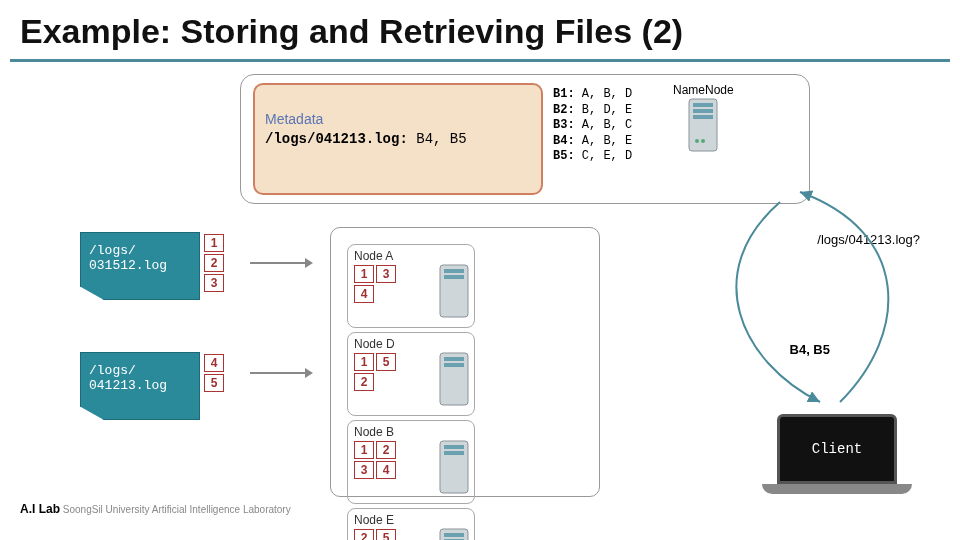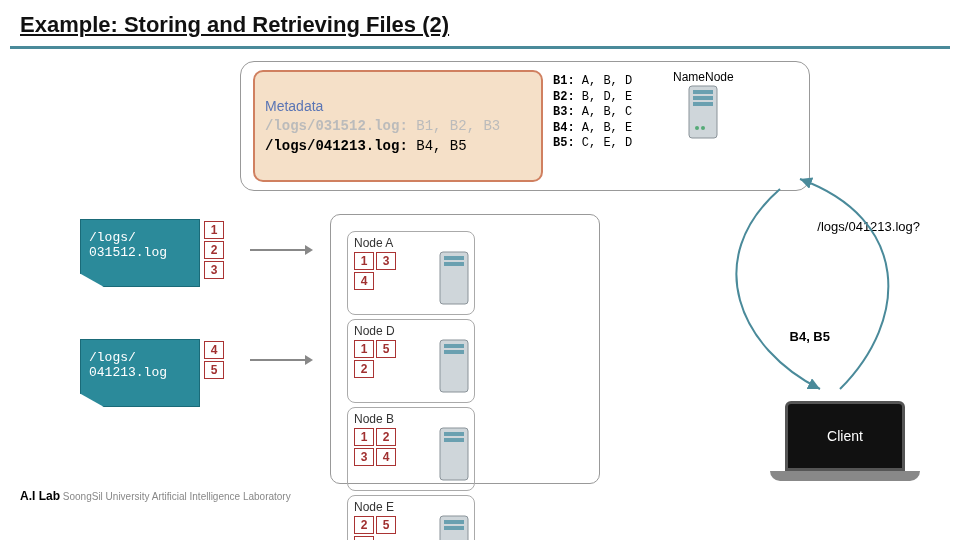--- a/index.html
+++ b/index.html
@@ -1,17 +1,17 @@
 <!DOCTYPE html>
 <html><head>
 <meta charset="utf-8">
 <style>
   * { box-sizing: border-box; margin: 0; padding: 0; }
   body { width: 960px; height: 540px; font-family: Arial, sans-serif; background: #fff; position: relative; }
-  .title { font-size: 22px; font-weight: bold; color: #111; padding: 12px 20px 8px; text-decoration: underline; }
+  .title { font-size: 34px; font-weight: bold; color: #111; padding: 12px 20px 8px; }
   .underline { height: 3px; background: #4a8a9a; margin: 0 10px; }
   .canvas { position: relative; width: 960px; height: 460px; }
 
   
   .meta-wrap { position: absolute; left: 240px; top: 12px; width: 570px; height: 130px; border: 1px solid #999; border-radius: 14px; padding: 8px 12px; display: flex; gap: 10px; align-items: stretch; }
   .meta-inner { background: #f5e0c8; border: 2px solid #d08060; border-radius: 10px; padding: 6px 10px; width: 290px; }
   .meta-label { color: #5a75b5; font-size: 14px; margin-top: 20px; }
   .meta-line { font-family: "Courier New", monospace; font-size: 14px; margin-top: 4px; }
   .faded { color: #bbb; }
   .bmap { font-family: Liberation Mono, monospace; font-size: 12px; line-height: 1.3; width: 110px; padding-top: 4px; }
@@ -35,45 +35,41 @@
   .cluster { position: absolute; left: 330px; top: 165px; width: 270px; height: 270px; border: 1px solid #999; border-radius: 10px; padding: 16px; display: flex; flex-wrap: wrap; gap: 4px; align-content: flex-start; }
   .node { width: 128px; height: 84px; border: 1px solid #aaa; border-radius: 8px; padding: 4px 6px; position: relative; }
   .node-c { width: 128px; }
   .node-label { font-size: 12px; color: #333; }
   .node-blocks { display: flex; flex-wrap: wrap; gap: 2px; width: 60px; margin-top: 2px; }
   .node .server { position: absolute; right: 4px; top: 18px; }
 
   .query { position: absolute; right: 40px; top: 170px; font-size: 13px; }
   .resp { position: absolute; right: 130px; top: 280px; font-size: 13px; font-weight: bold; }
 
-  .laptop { position: absolute; right: 40px; bottom: 28px; width: 150px; text-align: center; }
+  .laptop { position: absolute; right: 48px; bottom: 28px; width: 150px; text-align: center; font-family: Liberation Mono, monospace; }
   .laptop-screen { width: 120px; height: 70px; background: #111; border: 3px solid #555; border-radius: 6px 6px 0 0; margin: 0 auto; display: flex; align-items: center; justify-content: center; color: #fff; font-size: 14px; }
   .laptop-base { width: 150px; height: 10px; background: #888; border-radius: 0 0 10px 10px; margin: 0 auto; }
 
   .footer { position: absolute; left: 20px; bottom: 6px; color: #888; font-size: 10px; }
   .footer b { color: #000000; font-size: 12px; }
 
   
   .curves { position: absolute; left: 0; top: 0; width: 960px; height: 460px; pointer-events: none; }
 </style>
 </head>
 <body>
 
 <div class="title">Example: Storing and Retrieving Files (2)</div>
 <div class="underline"></div>
 
 <div class="canvas">
 
   <div class="meta-wrap">
     <div class="meta-inner">
       <div class="meta-label">Metadata</div>
-      <div class="meta-line faded">
-        <b><span>/logs/031512.log:</span></b>
-        <span>B1, B2, B3</span>
-      </div>
       <div class="meta-line">
         <b><span>/logs/041213.log:</span></b>
         <span>B4, B5</span>
       </div>
     </div>
     <div class="bmap">
       <div><b>B1:</b> <span>A, B, D</span></div>
       <div><b>B2:</b> <span>B, D, E</span></div>
       <div><b>B3:</b> <span>A, B, C</span></div>
       <div><b>B4:</b> <span>A, B, E</span></div>

